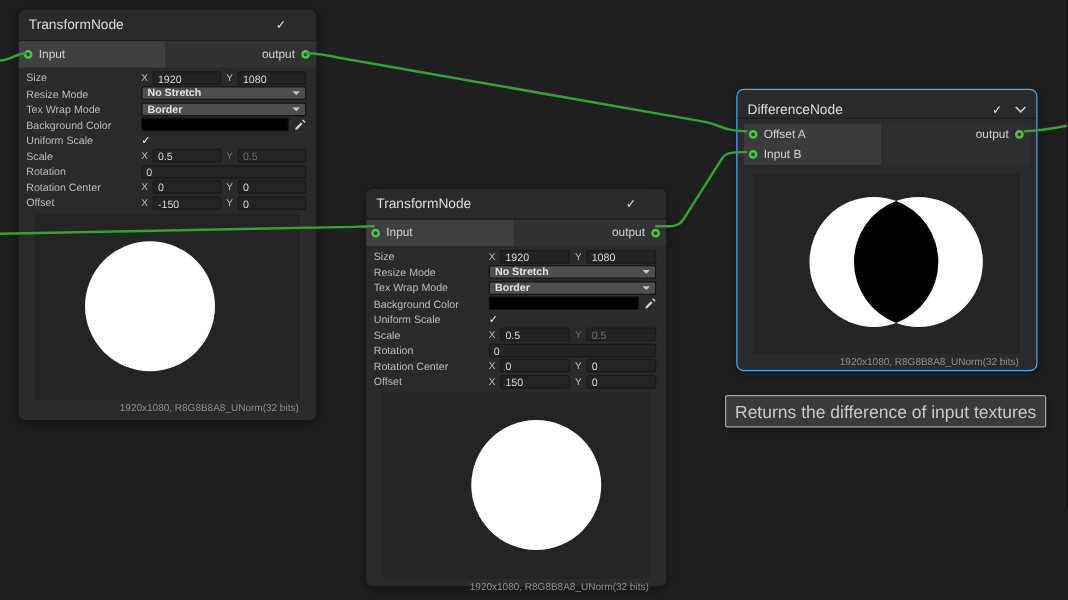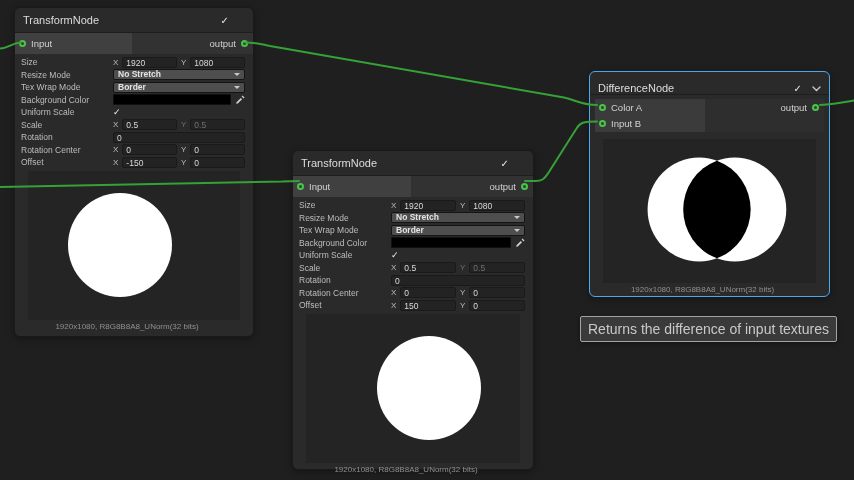--- a/index.html
+++ b/index.html
@@ -47,21 +47,21 @@
   .ddtext{flex:1;font-size:8.5px;color:#E3E3E3;line-height:9px;white-space:nowrap;}
   .caret{width:0;height:0;border-left:3px solid transparent;border-right:3px solid transparent;border-top:3.5px solid #C9C9C9;}
   .swatch{flex:1;height:11px;background:#000;border:1px solid #101010;border-radius:1px;box-sizing:border-box;}
   .picker{width:10px;height:10px;flex:0 0 auto;}
   .fcheck{font-size:9px;color:#EFEFEF;line-height:1;}
   
   .preview{position:relative;margin:2px 13px 0 13px;height:149px;background:var(--preview-bg,#242425);overflow:hidden;}
   .node3 .preview{margin-top:7px;height:144px;}
   .pv-circle{position:absolute;top:22px;width:104px;height:104px;border-radius:50%;background:#FFFFFF;}
   .c-left{left:40px;} .c-right{left:71px;}
-  .caption{font-size:8px;color:var(--caption-color,#909090);text-align:center;margin:2px 14px 0 0;white-space:nowrap;}
+  .caption{font-size:8px;color:var(--caption-color,#909090);text-align:right;margin:2px 14px 0 0;white-space:nowrap;}
   
   #wires{position:absolute;left:0;top:0;width:854px;height:480px;z-index:10;pointer-events:none;}
   #wires path{fill:none;stroke:var(--wire-color,#36A136);stroke-width:2;stroke-linecap:round;stroke-linejoin:round;}
   
   .tooltip{position:absolute;left:580px;top:305px;width:257px;height:26px;background:var(--tooltip-bg,#3A3A3A);
            border:1px solid #a3a3a3;border-radius:2px;display:flex;align-items:center;justify-content:center;
            font-size:14px;color:var(--tooltip-text-color,#C9C9C9);box-sizing:border-box;box-shadow:0 2px 5px rgba(0,0,0,.3);margin-top:11px;}
   
   .node1{left:14px;top:7px;width:240px;height:330px;}
   .node2{left:292px;top:150px;width:242px;height:320px;}
@@ -281,21 +281,21 @@
           <svg width="9" height="6" viewBox="0 0 9 6">
               <polyline points="1,1 4.5,4.5 8,1" fill="none" stroke="#C8C8C8" stroke-width="1.4" stroke-linecap="round"></polyline>
             </svg>
         </span>
       </span>
     </div>
     <div class="ports3">
       <div class="p3left">
         <div class="p3row">
           <span class="pdot"></span>
-          <span class="plabel">Color A</span>
+          <span class="plabel">Offset A</span>
         </div>
         <div class="p3row">
           <span class="pdot"></span>
           <span class="plabel">Input B</span>
         </div>
       </div>
       <div class="p3right">
         <div class="p3row out">
           <span class="plabel">output</span>
           <span class="pdot"></span>

